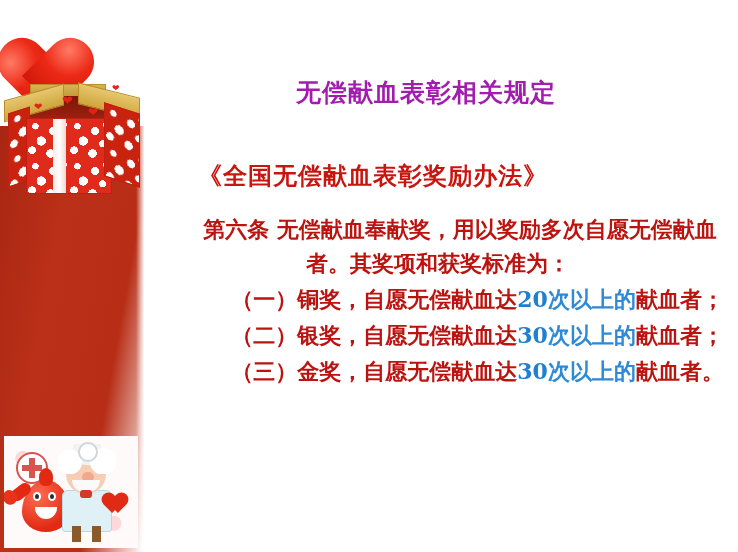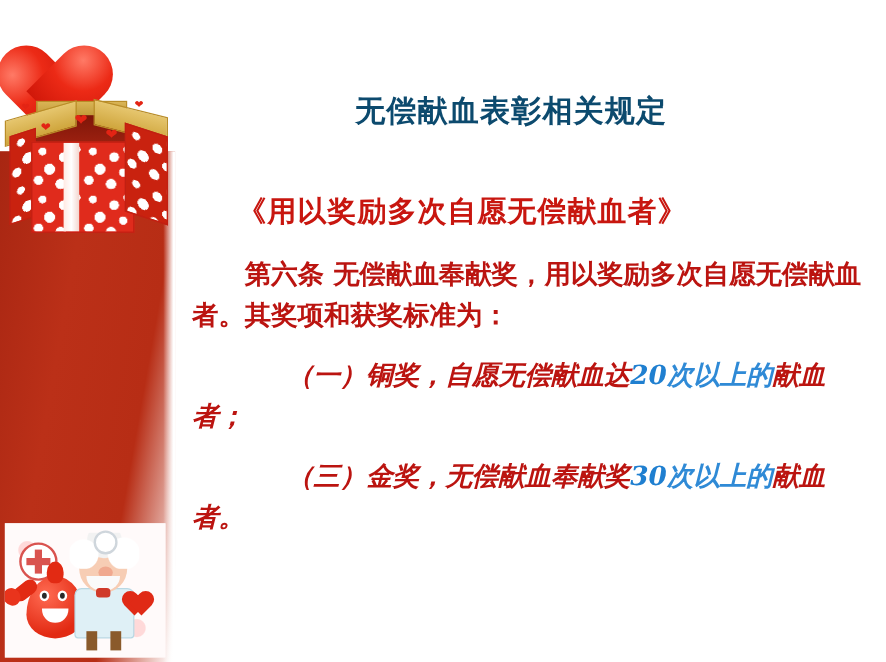--- a/index.html
+++ b/index.html
@@ -149,40 +149,40 @@
     position:absolute;left:8px;top:6px;
     font-family:"DejaVu Serif", serif;
     font-size:40px;font-weight:bold;color:#c01418;
     letter-spacing:2px;line-height:1.1;
     text-shadow:1px 1px 0 rgba(120,0,0,.25);
   }
 
   .subtitle{
     position:absolute;left:150px;top:76px;
     font-family:"DejaVu Serif", serif;
-    font-size:25px;font-weight:bold;color:#0c4a6e;
+    font-size:25px;font-weight:bold;color:#a21caf;
     letter-spacing:1px;
     text-shadow:1px 1px 0 rgba(255,255,255,.6);
   }
 
   .doc-title{
     position:absolute;left:52px;top:160px;
     font-family:"DejaVu Serif", serif;
     font-size:24px;font-weight:bold;color:#c8160f;
     letter-spacing:1px;
   }
 
   .body-block{
-    position:absolute;left:14px;top:212px;right:10px;
+    position:absolute;left:2px;top:212px;right:10px;
     font-family:"DejaVu Serif", serif;
     font-size:22px;font-weight:bold;color:#bb1410;
-    line-height:34px;letter-spacing:0px;
+    line-height:34px;letter-spacing:0px;text-align:center;
   }
   .para{margin:0 0 0 0;text-indent:0;}
-  .para + .para{margin-top:16px;font-style:italic;}
+  .para + .para{margin-top:2px;}
   .ind2{display:inline-block;width:2em;}
   .blue{color:#2f8ad6;}
   .blue-b{color:#1f7fd0;font-weight:bold;}
   .red{color:#bb1410;}
 </style>
 </head>
 <body>
 
 <div id="slide">
 
@@ -239,22 +239,23 @@
       <div class="doc-tie"></div>
       <div class="doc-hand-heart"></div>
     </div>
   </div>
 
   <div class="content">
 
 
     <div class="subtitle">无偿献血表彰相关规定</div>
 
-    <div class="doc-title">《用以奖励多次自愿无偿献血者》</div>
+    <div class="doc-title">《全国无偿献血表彰奖励办法》</div>
 
     <div class="body-block">
       <p class="para"><span class="ind2" style="width: 2em;"></span><span class="red">第六条 无偿献血奉献奖，用以奖励多次自愿无偿献血者。其奖项和获奖标准为：</span></p>
       <p class="para"><span class="ind2" style="width: 3.6em;"></span><span class="red">（一）铜奖，自愿无偿献血达</span><span class="blue-b">20</span><span class="blue">次以上的</span><span class="red">献血者；</span></p>
-      <p class="para"><span class="ind2" style="width: 3.6em;"></span><span class="red">（三）金奖，无偿献血奉献奖</span><span class="blue-b">30</span><span class="blue">次以上的</span><span class="red">献血者。</span></p>
+      <p class="para"><span class="ind2" style="width: 3.6em;"></span><span class="red">（二）银奖，自愿无偿献血达</span><span class="blue-b">30</span><span class="blue">次以上的</span><span class="red">献血者；</span></p>
+      <p class="para"><span class="ind2" style="width: 3.6em;"></span><span class="red">（三）金奖，自愿无偿献血达</span><span class="blue-b">30</span><span class="blue">次以上的</span><span class="red">献血者。</span></p>
     </div>
 
   </div>
 </div>
 
 </body></html>

